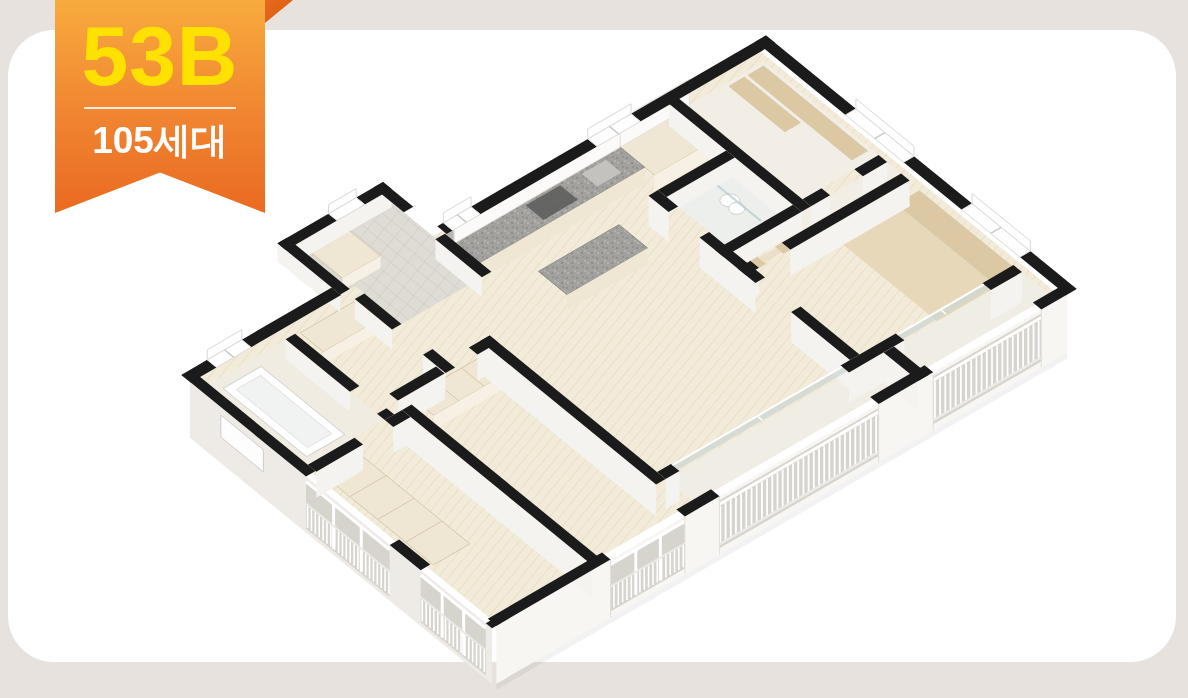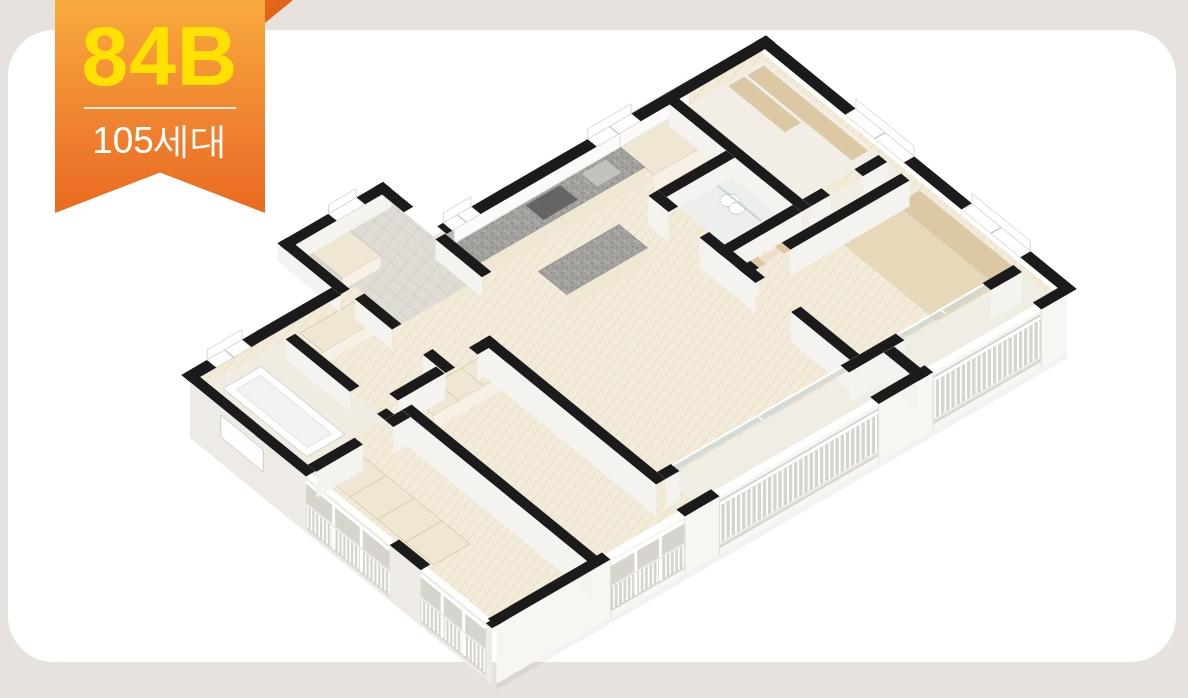--- a/index.html
+++ b/index.html
@@ -15,21 +15,21 @@
         background:var(--card-bg);border-radius:46px;}
   .plan-svg{position:absolute;left:0;top:0;width:1188px;height:698px;}
   .badge{position:absolute;left:55px;top:0;width:210px;height:213px;z-index:5;
          background:linear-gradient(180deg,var(--ribbon-top) 0%,var(--ribbon-mid) 55%,var(--ribbon-bottom) 100%);
          -webkit-clip-path:polygon(0 0,100% 0,100% 100%,50% 81%,0 100%);
          clip-path:polygon(0 0,100% 0,100% 100%,50% 81%,0 100%);
          text-align:center;}
   .badge-code{color:var(--badge-code);font-size:84px;font-weight:bold;line-height:1;
               padding-top:14px;letter-spacing:1px;}
   .badge-divider{width:152px;height:2px;background:var(--divider);margin:9px auto 7px auto;}
-  .badge-count{color:var(--badge-count);font-size:37px;font-weight:normal;letter-spacing:0px;}
+  .badge-count{color:var(--badge-count);font-size:37px;font-weight:bold;letter-spacing:0px;}
   .badge-fold{position:absolute;left:265px;top:0;width:28px;height:23px;z-index:4;
               background:linear-gradient(135deg,#e8691c 0%,var(--ribbon-fold) 100%);
               -webkit-clip-path:polygon(0 0,100% 0,0 100%);
               clip-path:polygon(0 0,100% 0,0 100%);}
 </style>
 </head>
 <body>
 
 <div class="card"></div>
 
@@ -331,16 +331,16 @@
     <line x1="842.02" y1="366.776" x2="672.48" y2="465.168" stroke="#ffffff" stroke-width="2"></line>
     <line x1="940.6300000000001" y1="309.548" x2="946.0550000000001" y2="313.972" stroke="#ffffff" stroke-width="1.5"></line>
     <line x1="757.25" y1="415.972" x2="762.675" y2="420.396" stroke="#ffffff" stroke-width="1.5"></line>
     <polygon points="781.7,242.7 774.8,246.8 783.3,253.7 790.3,249.7" fill="#dcc9a4"></polygon>
     <polygon points="757.5,256.8 750.6,260.8 759.1,267.8 766.0,263.8" fill="#dcc9a4"></polygon>
     <polygon points="776.4,248.0 759.1,258.1 764.5,262.5 781.8,252.5" fill="#e9ddc4" opacity="0.85"></polygon>
   </svg>
 
 <div class="badge-fold"></div>
 <div class="badge">
-  <div class="badge-code">84B</div>
+  <div class="badge-code">53B</div>
   <div class="badge-divider"></div>
   <div class="badge-count">105세대</div>
 </div>
 
 </body></html>

